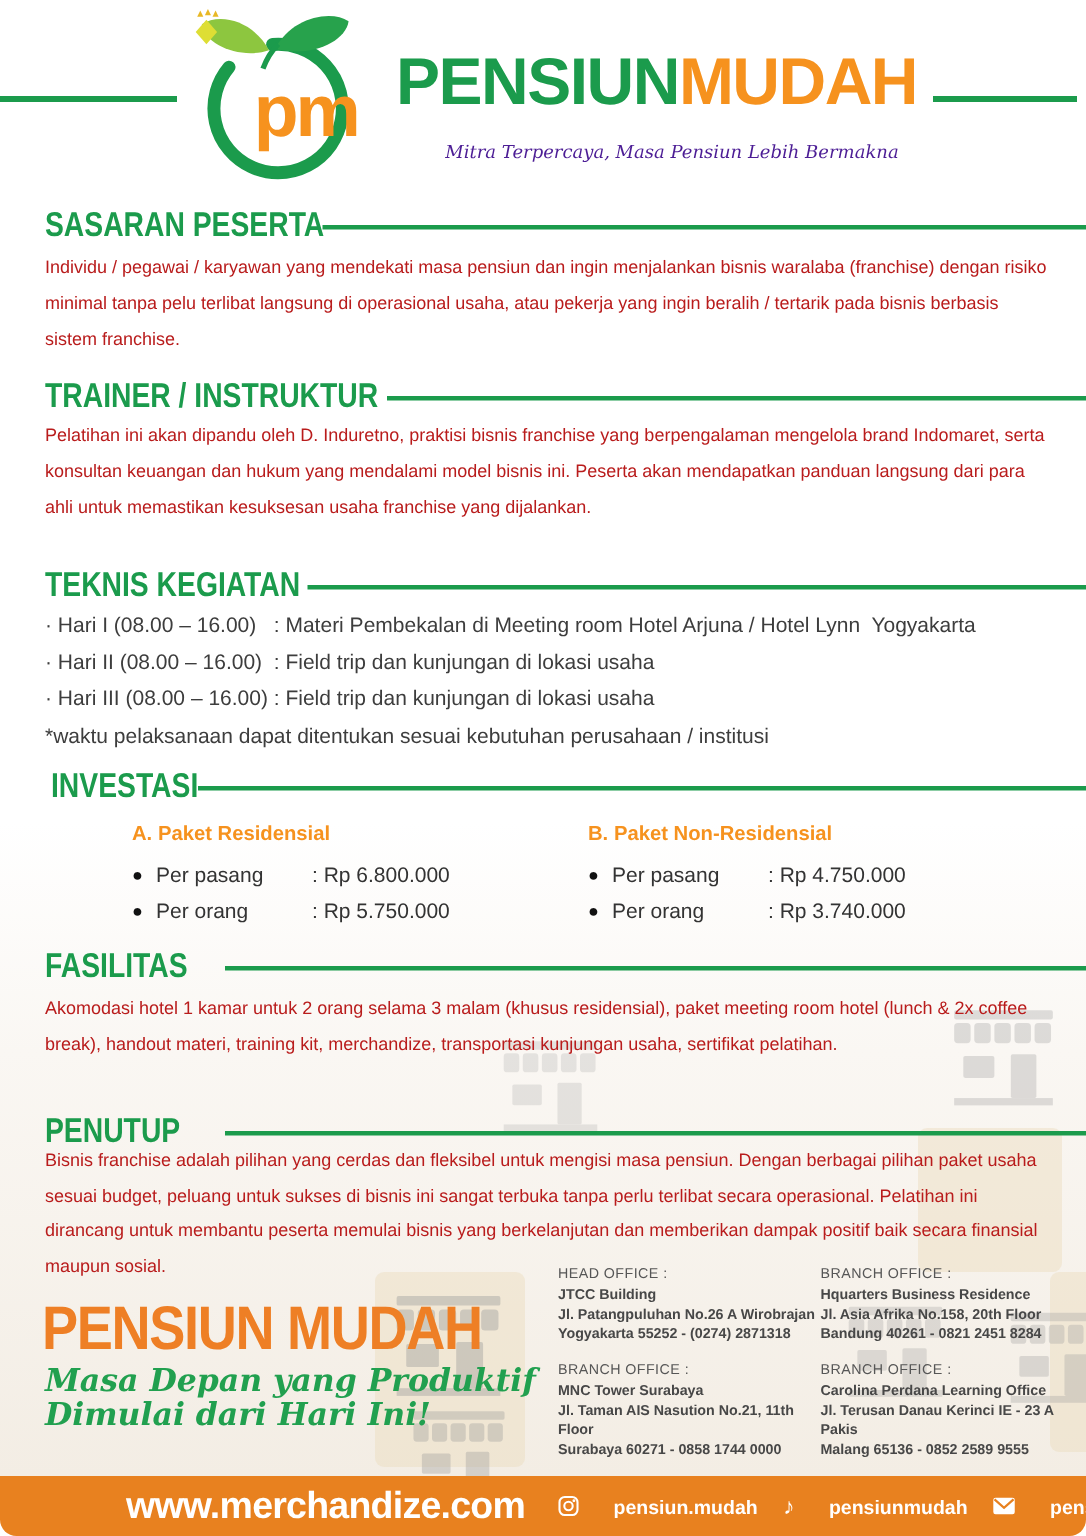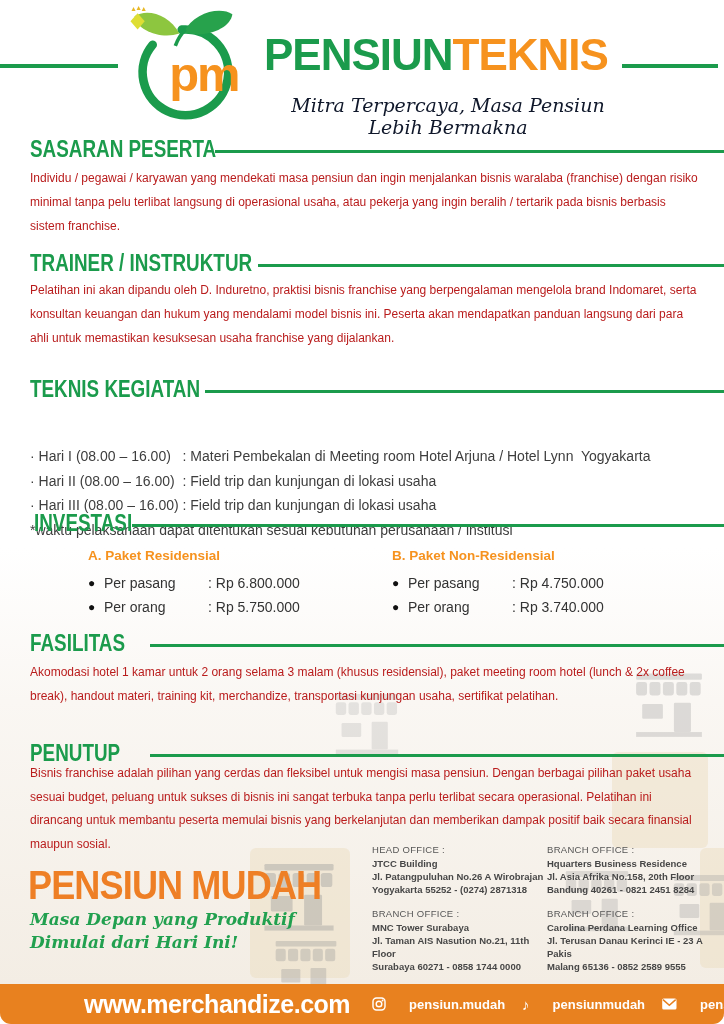--- a/index.html
+++ b/index.html
@@ -12,39 +12,39 @@
     background:linear-gradient(180deg,#ffffff 0%,#faf7f3 35%,#f3ede4 100%);}
   .block{position:absolute;background:#ecdcbd;border-radius:6px;opacity:.45;}
   .store{position:absolute;}
   .store svg{width:100%;height:100%;}
   
   .hline{position:absolute;height:4px;background:#1b9b4c;}
   .brand-title{position:absolute;left:264px;top:30px;font-size:44px;font-weight:700;letter-spacing:-1px;white-space:nowrap;}
   .brand-title .g{color:#1b9b4c;}
   .brand-title .o{color:#f6921e;}
   .tagline{position:absolute;left:278px;top:94px;width:340px;text-align:center;
-    font-family:"DejaVu Serif",serif;font-style:italic;font-size:19px;color:#0f172a;}
+    font-family:"DejaVu Serif",serif;font-style:italic;font-size:12px;color:#4c1d95;}
   .logo{position:absolute;left:106px;top:5px;width:158px;height:118px;}
   
   .sec-h{position:absolute;left:30px;font-size:23px;font-weight:700;color:#1b9b4c;
     transform:scaleX(.82);transform-origin:left center;white-space:nowrap;margin:0;}
   .sec-line{position:absolute;height:3px;background:#1b9b4c;right:0;}
   .para{position:absolute;left:30px;width:668px;font-size:12px;line-height:24px;color:#b91c1c;}
   .teknis-item{white-space:pre-wrap;font-size:14px;line-height:24.5px;color:#3d3d3d;}
   .teknis-list{position:absolute;left:30px;width:680px;}
   .pkg{position:absolute;width:310px;}
   .pkg-name{font-size:13.5px;font-weight:700;color:#f6921e;margin-bottom:8px;}
   .pkg-row{display:flex;align-items:center;font-size:14px;color:#333;height:24px;}
   .pkg-row .blt{width:16px;font-size:12px;color:#111;}
   .pkg-row .lbl{width:104px;}
   
   .brand-big{position:absolute;left:28px;top:862px;font-size:41px;font-weight:700;color:#ee7f25;
     letter-spacing:-1px;transform:scaleX(.88);transform-origin:left center;white-space:nowrap;}
   .slogan{position:absolute;left:30px;top:908px;font-family:"DejaVu Serif",serif;
-    font-weight:700;font-style:italic;font-size:17px;line-height:23px;color:#21a04f;white-space:nowrap;}
+    font-weight:700;font-style:italic;font-size:21px;line-height:23px;color:#21a04f;white-space:nowrap;}
   
   .office{position:absolute;width:176px;}
   .office-label{font-size:9.5px;color:#565656;letter-spacing:.3px;margin-bottom:2px;}
   .office-line{font-size:9.5px;font-weight:700;color:#474747;line-height:13px;}
   
   .footer{position:absolute;left:0;top:984px;width:724px;height:40px;background:#e8811f;
     display:flex;align-items:center;}
   .site{margin-left:84px;font-size:25px;font-weight:700;color:#fff;letter-spacing:-.5px;white-space:nowrap;}
   .socials{display:flex;align-items:center;gap:17px;margin-left:22px;}
   .social{display:flex;align-items:center;gap:23px;color:#fff;font-size:13px;font-weight:700;white-space:nowrap;}
@@ -155,34 +155,34 @@
       <path d="M72 28 C 62 9, 40 3, 28 11 C 30 25, 54 34, 72 28 Z" fill="#8dc63f"></path>
       <path d="M68 40 C 71 32, 74 28, 78 24" stroke="#1b9b4c" stroke-width="3.5" fill="none"></path>
       <polygon points="24,16 31,8 38,16 31,24" fill="#dede34"></polygon>
       <polygon points="25,6 27,2 29,6" fill="#e8b825"></polygon>
       <polygon points="30,5 32,1 34,5" fill="#e8b825"></polygon>
       <polygon points="35,6 37,2 39,6" fill="#e8b825"></polygon>
       <text x="62" y="84" font-family="Liberation Sans, sans-serif" font-size="48" font-weight="bold" fill="#f6921e" letter-spacing="-2">pm</text>
     </svg>
   </div>
 
-  <div class="brand-title"><span class="g">PENSIUN</span><span class="o">TEKNIS</span></div>
+  <div class="brand-title"><span class="g">PENSIUN</span><span class="o">MUDAH</span></div>
   <div class="tagline">Mitra Terpercaya, Masa Pensiun Lebih Bermakna</div>
 
   <h2 class="sec-h" style="top:136px;">SASARAN PESERTA</h2>
   <div class="sec-line" style="top:150px;left:215px;"></div>
   <div class="para" style="top:166px;">Individu / pegawai / karyawan yang mendekati masa pensiun dan ingin menjalankan bisnis waralaba (franchise) dengan risiko minimal tanpa pelu terlibat langsung di operasional usaha, atau pekerja yang ingin beralih / tertarik pada bisnis berbasis sistem franchise.</div>
 
   <h2 class="sec-h" style="top:250px;">TRAINER / INSTRUKTUR</h2>
   <div class="sec-line" style="top:264px;left:258px;"></div>
   <div class="para" style="top:278px;">Pelatihan ini akan dipandu oleh D. Induretno, praktisi bisnis franchise yang berpengalaman mengelola brand Indomaret, serta konsultan keuangan dan hukum yang mendalami model bisnis ini. Peserta akan mendapatkan panduan langsung dari para ahli untuk memastikan kesuksesan usaha franchise yang dijalankan.</div>
 
   <h2 class="sec-h" style="top:376px;">TEKNIS KEGIATAN</h2>
   <div class="sec-line" style="top:390px;left:205px;"></div>
-  <div class="teknis-list" style="top:404px;position:absolute;margin-top:40px;">
+  <div class="teknis-list" style="top:404px;position:absolute;">
     <div class="teknis-item">· Hari I (08.00 – 16.00)   : Materi Pembekalan di Meeting room Hotel Arjuna / Hotel Lynn  Yogyakarta</div>
     <div class="teknis-item">· Hari II (08.00 – 16.00)  : Field trip dan kunjungan di lokasi usaha</div>
     <div class="teknis-item">· Hari III (08.00 – 16.00) : Field trip dan kunjungan di lokasi usaha</div>
     <div class="teknis-item">*waktu pelaksanaan dapat ditentukan sesuai kebutuhan perusahaan / institusi</div>
   </div>
 
   <h2 class="sec-h" style="top:510px;left:34px;">INVESTASI</h2>
   <div class="sec-line" style="top:524px;left:132px;"></div>
 
   <div class="pkg" style="left:88px;top:548px;">

